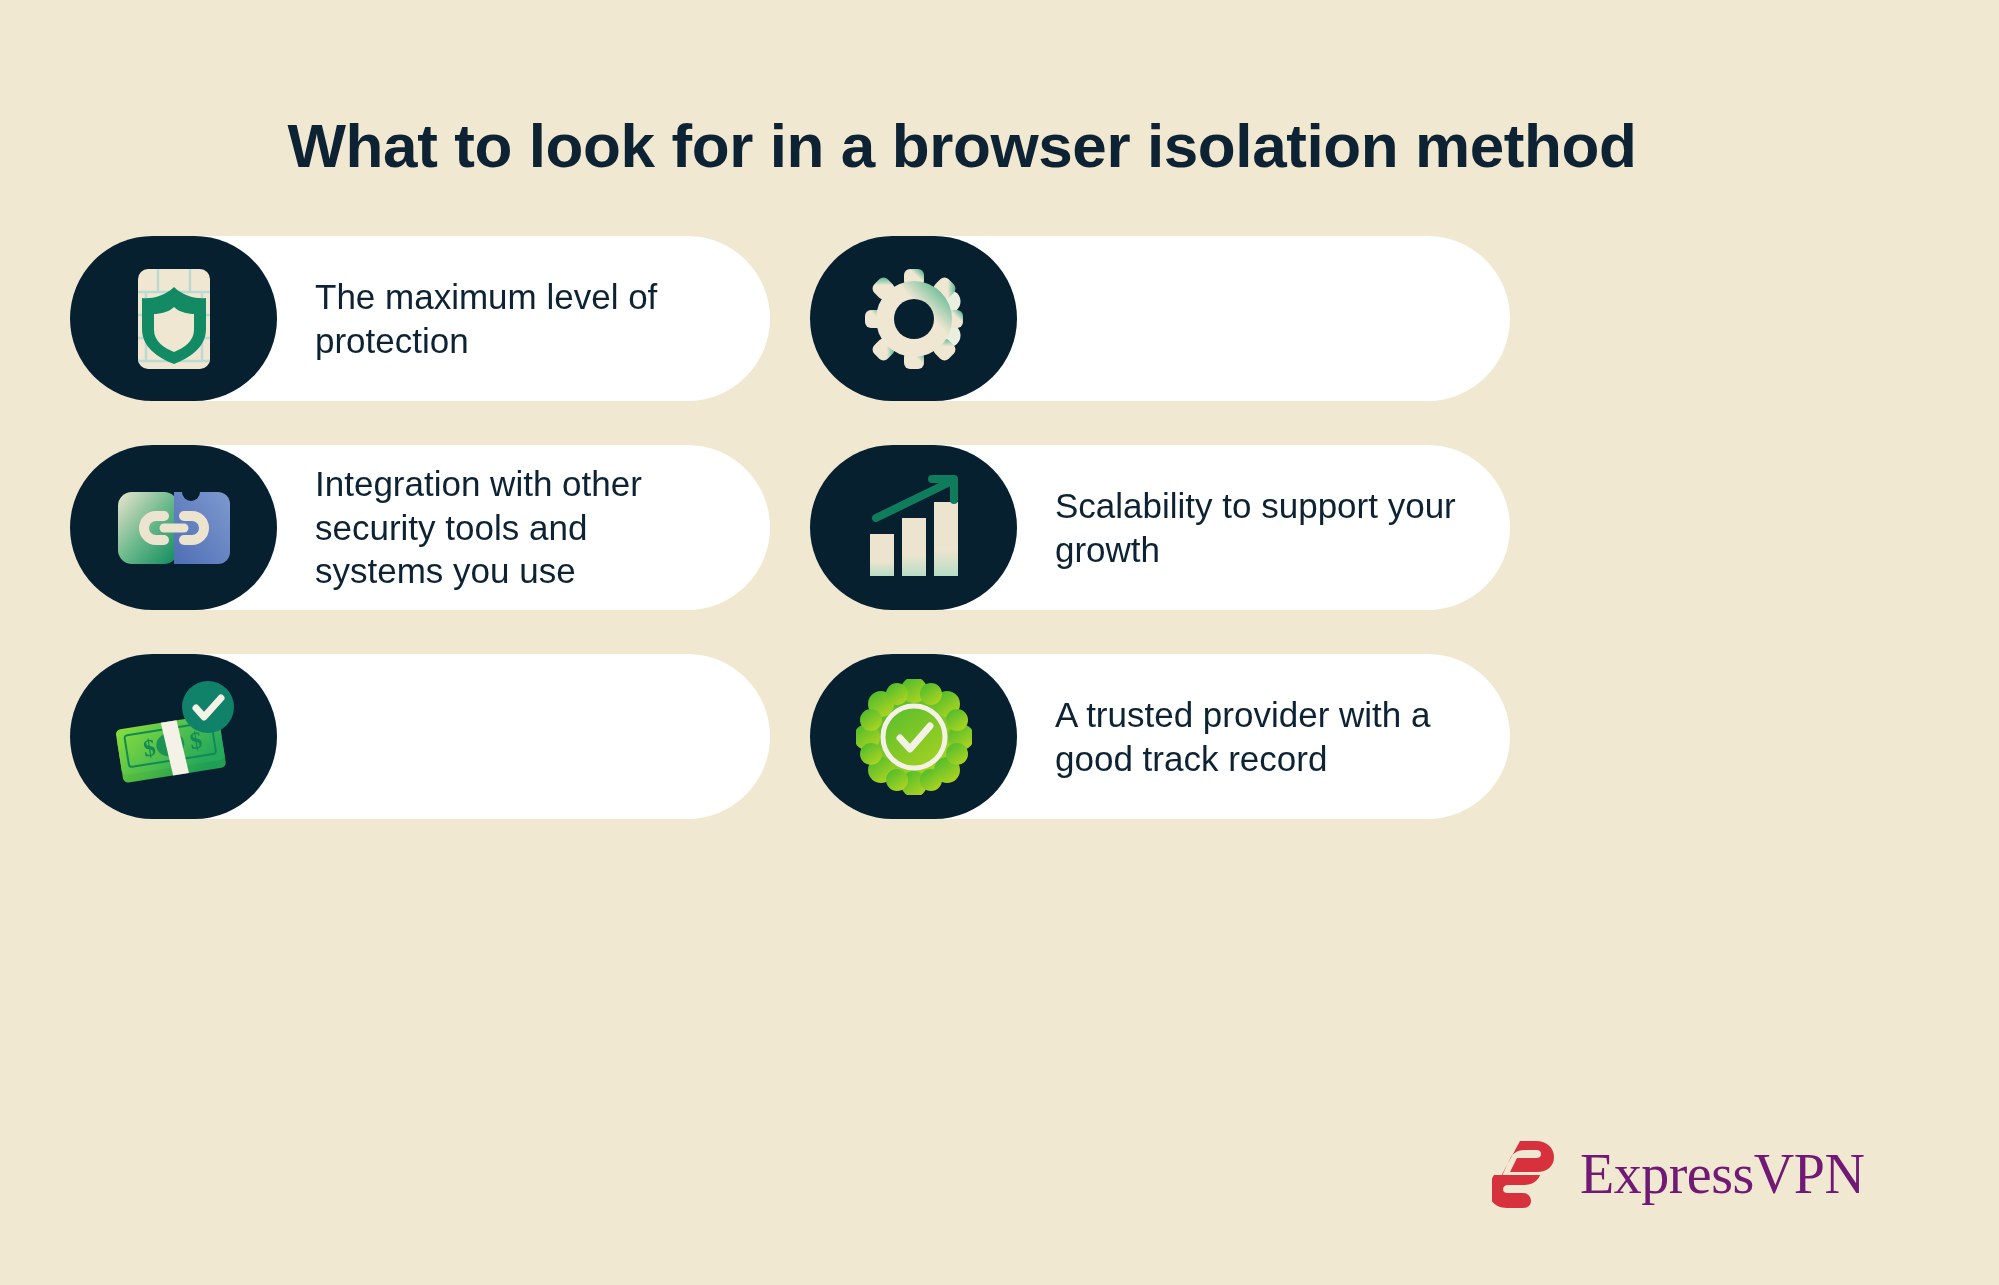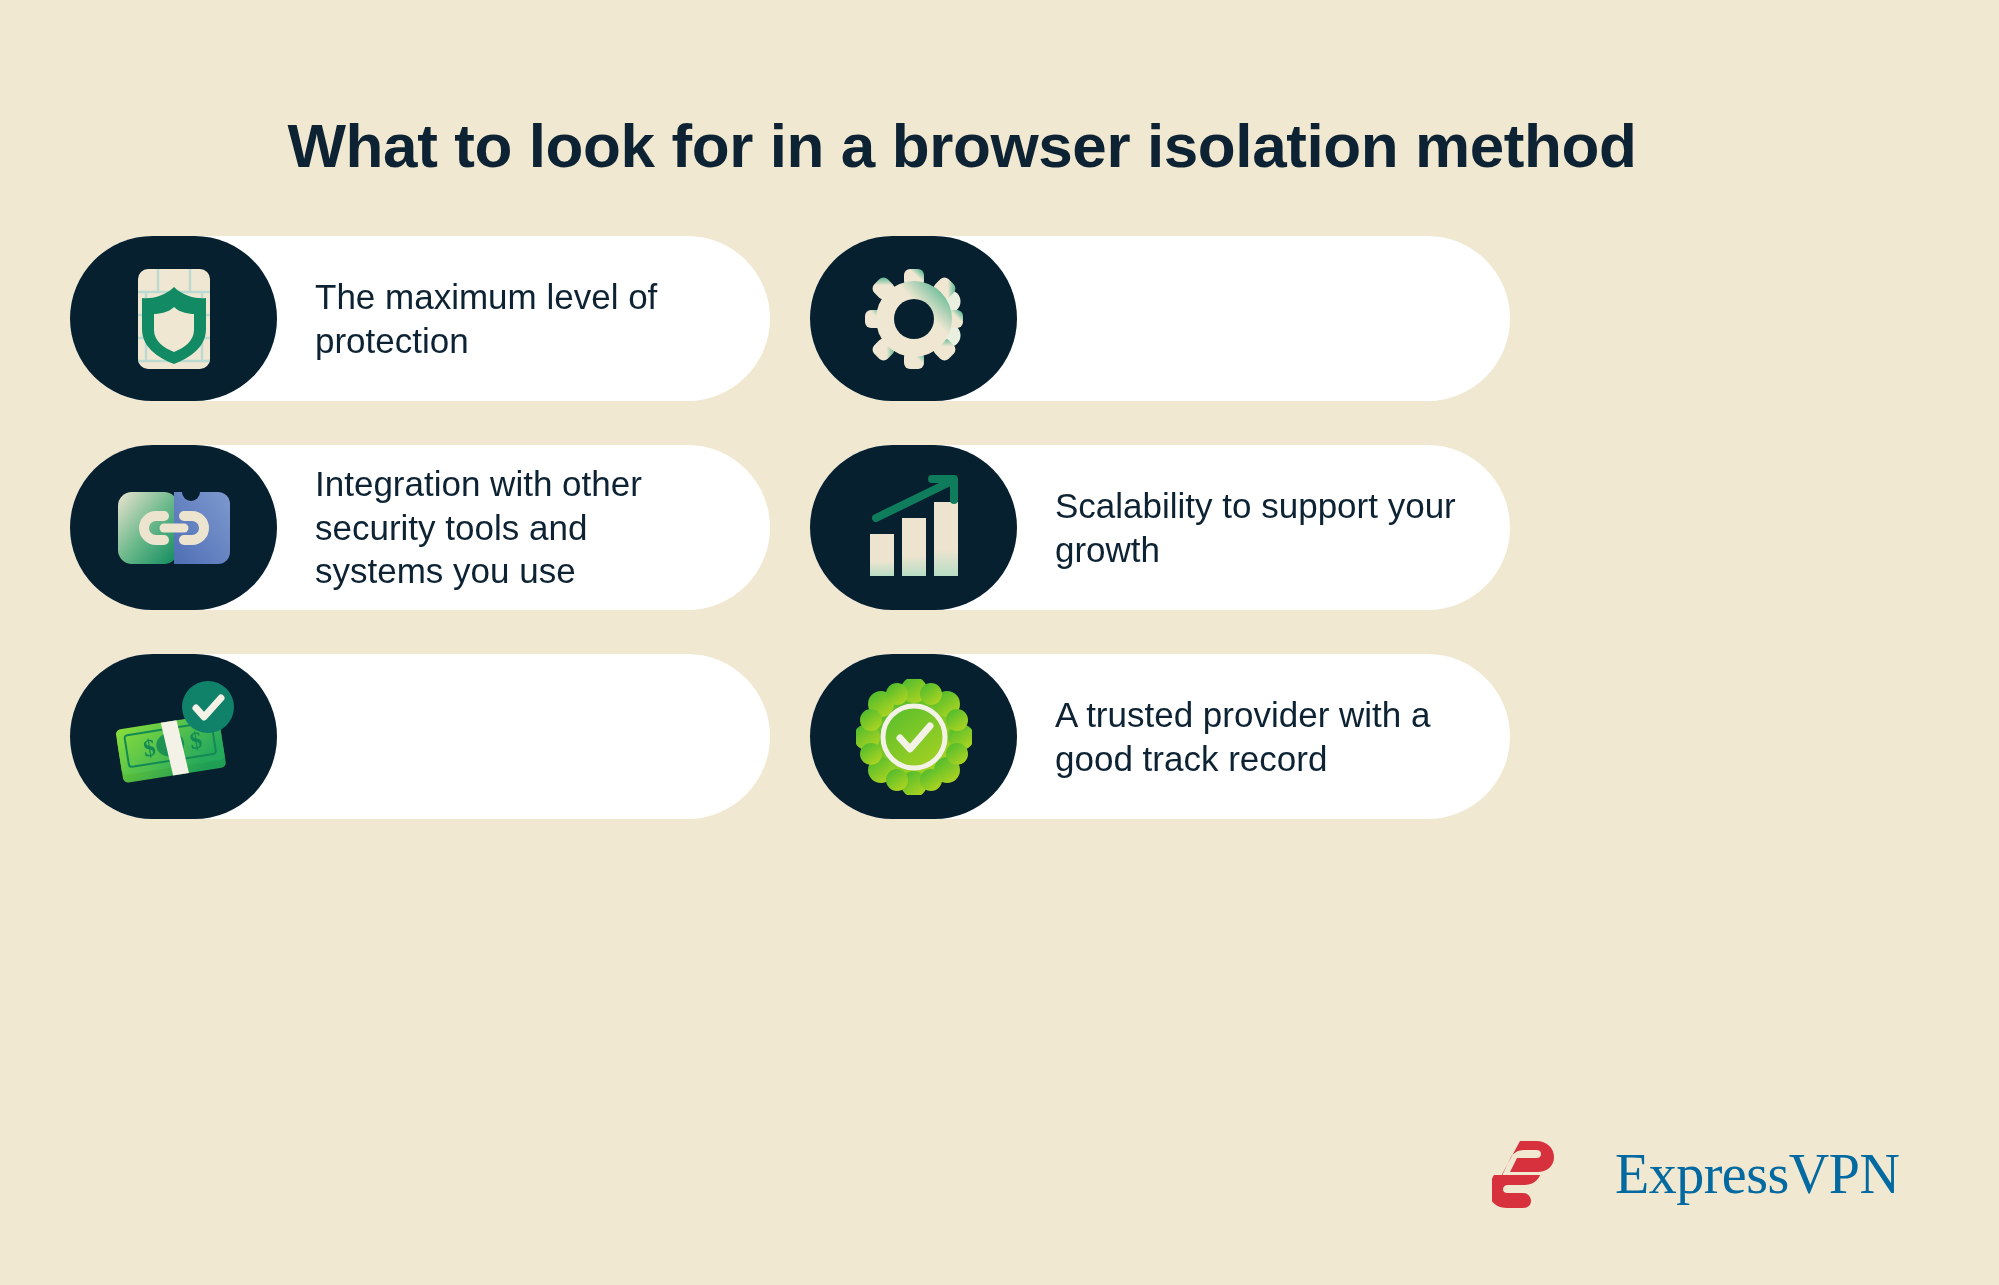--- a/index.html
+++ b/index.html
@@ -88,24 +88,23 @@
     left: 1492px;
     top: 1135px;
     display: flex;
     align-items: center;
     gap: 14px;
   }
   .logo-mark { display: block; }
   .logo-text {
     font-family: "Liberation Serif", serif;
     font-size: 56px;
-    color: #0369a1;
+    color: #701a75;
     letter-spacing: -0.5px;
     line-height: 1;
-    margin-left: 35px;
   }
 </style>
 </head>
 <body>
 
 <div class="page">
 
   <div class="title">What to look for in a browser isolation method</div>
 
   <div class="grid">

